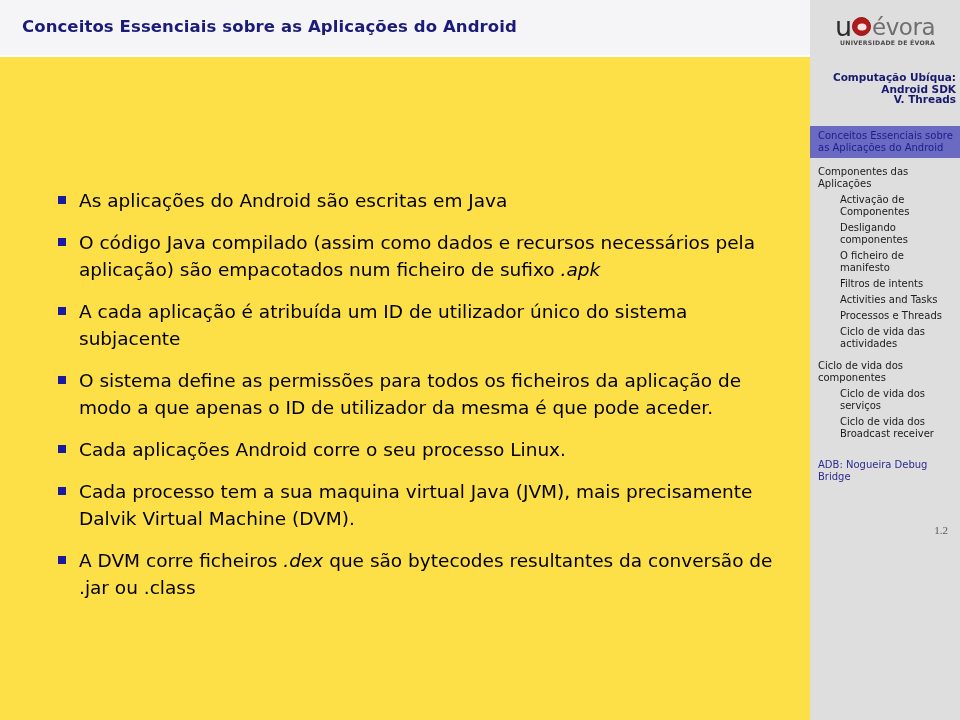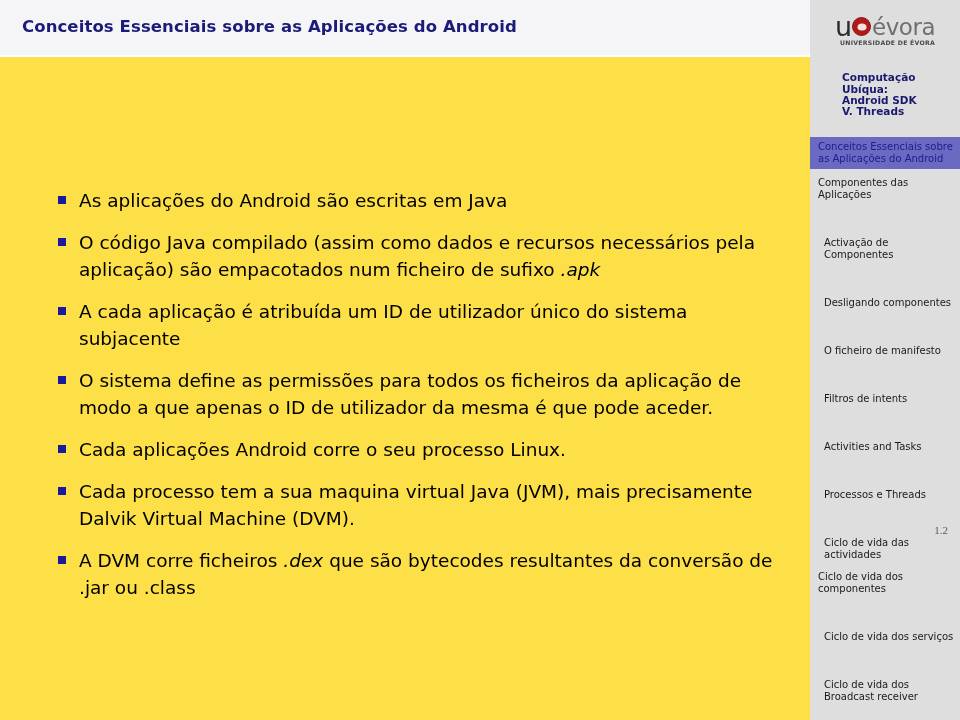--- a/index.html
+++ b/index.html
@@ -92,45 +92,43 @@
     font-family: "DejaVu Sans", sans-serif;
     font-size: 6.2px;
     font-weight: bold;
     color: #4a4a4a;
     letter-spacing: 0.25px;
     margin-top: 2px;
     white-space: nowrap;
   }
 
   .sidebar-course {
-    text-align: left;
+    text-align: right;
     color: #191970;
     font-weight: bold;
     font-size: 10.5px;
     line-height: 11.5px;
     padding: 10px 4px 0 4px;
-    margin-left: 28px;
   }
   .sidebar-course .line-author {
     margin-top: -1px;
   }
 
   .toc {
     margin-top: 20px;
   }
   .toc-item {
     font-size: 10px;
     line-height: 12px;
     color: #1a1a1a;
     padding: 2px 6px 2px 8px;
     box-sizing: border-box;
   }
   .toc-item.lvl2 {
-    padding-left: 14px;
-    margin-top: 32px;
+    padding-left: 30px;
   }
   .toc-item.current {
     background: #6a6ac2;
     color: #1c1c8c;
     padding-top: 4px;
     padding-bottom: 4px;
   }
   .toc-item.link {
     color: #2b2b8f;
     margin-top: 9px;

